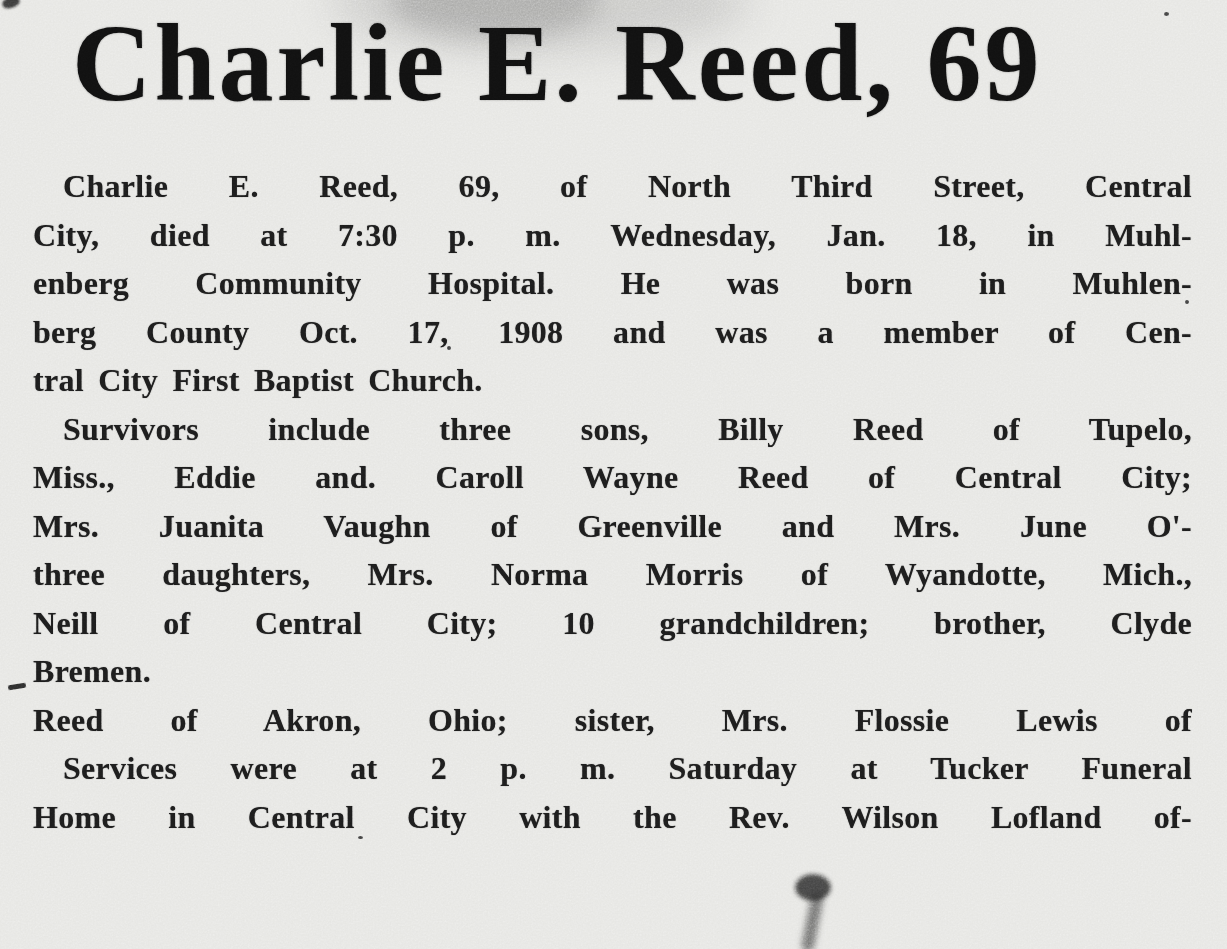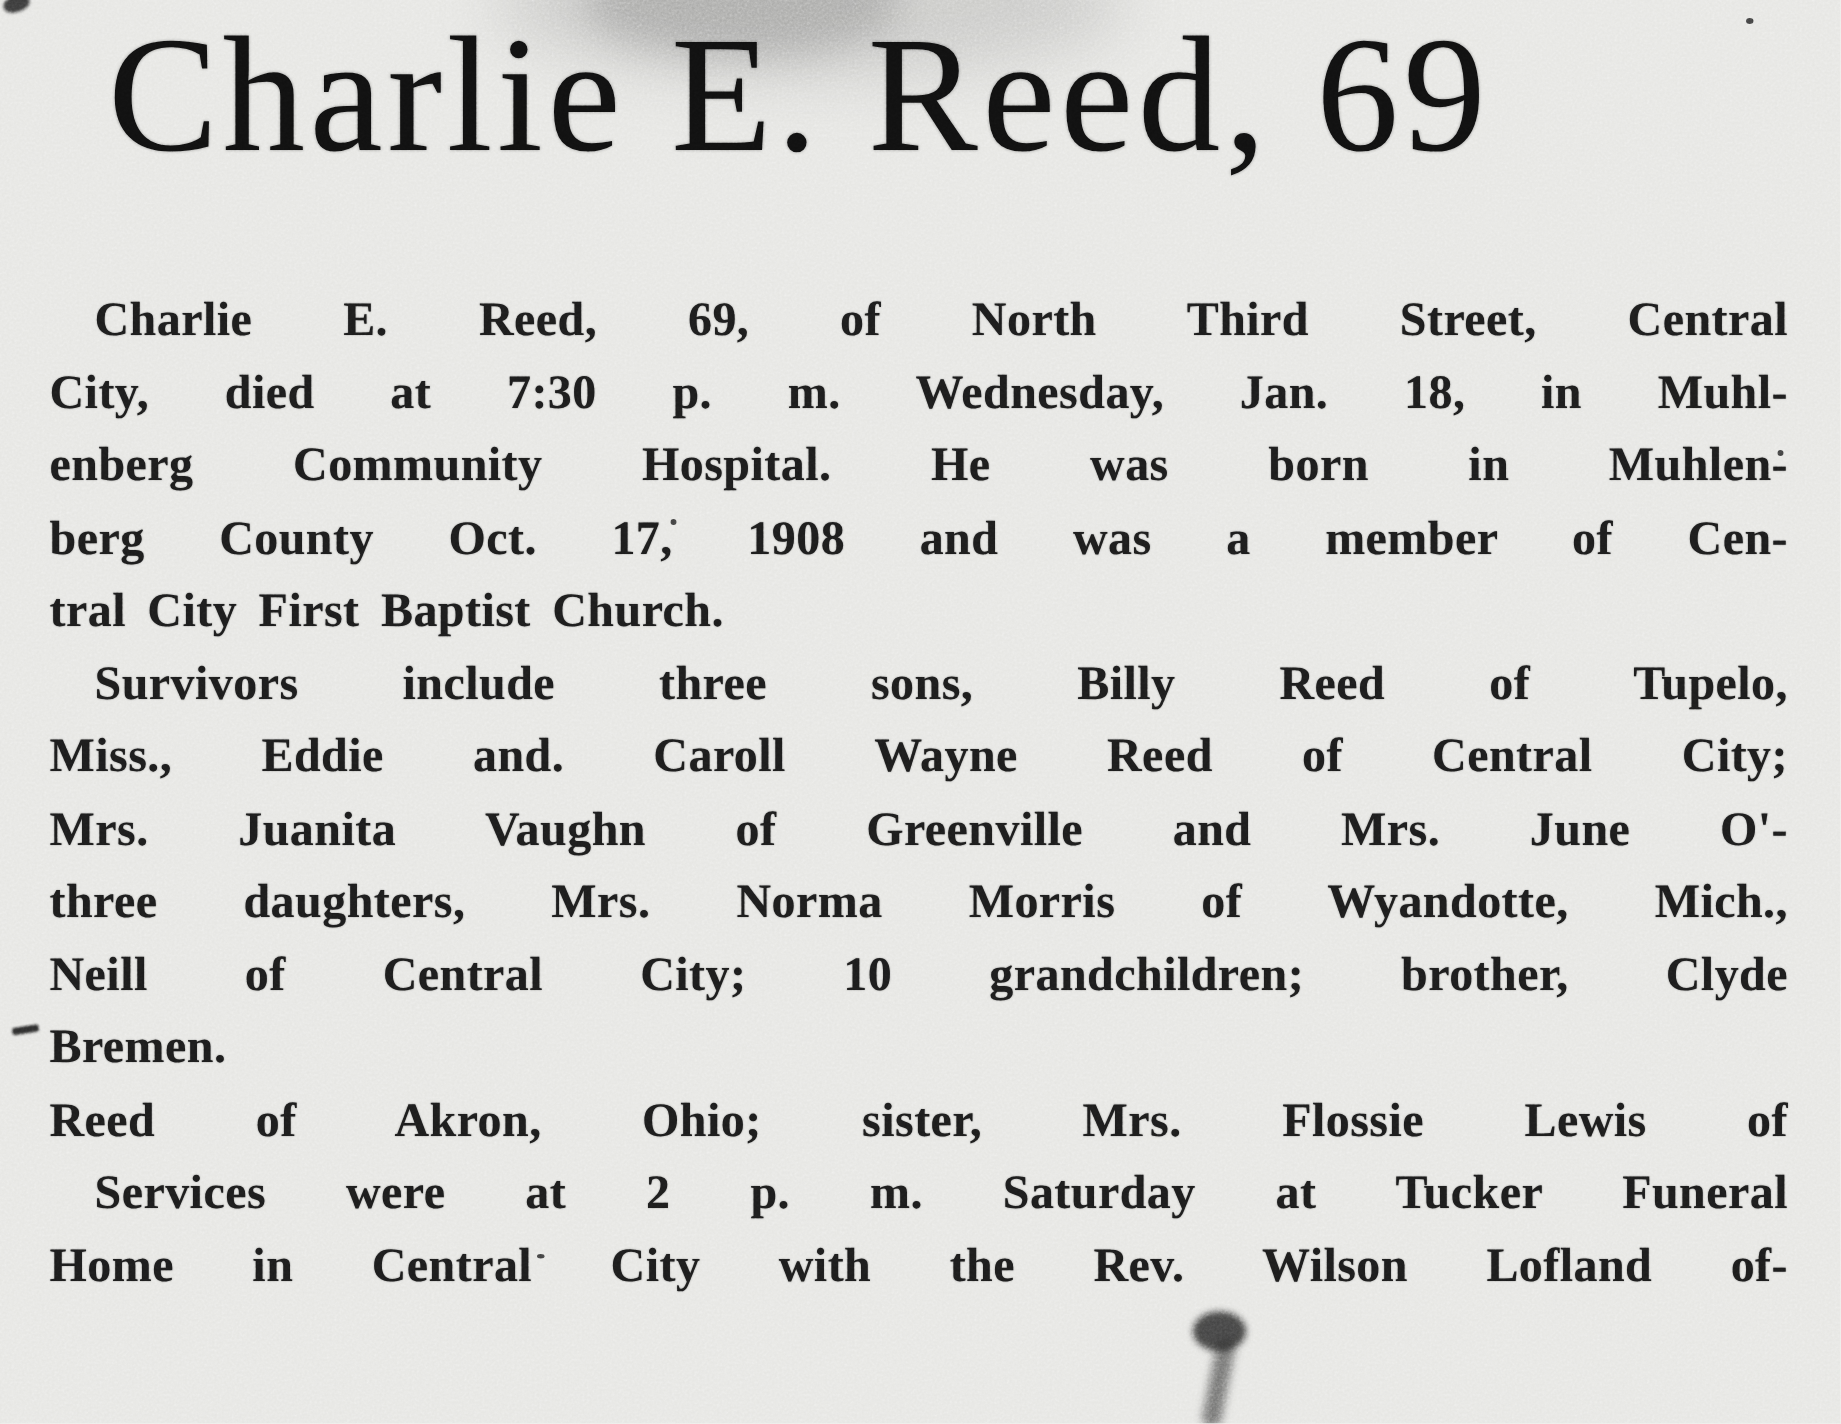--- a/index.html
+++ b/index.html
@@ -21,31 +21,31 @@
     pointer-events:none;
     mix-blend-mode:overlay;
     opacity:.55;
   }
   
   .headline{
     position:absolute;
     left:72px;top:8px;
     margin:0;
     font-size:110px;
-    font-weight:400;
+    font-weight:700;
     line-height:1;
     letter-spacing:3px;
     color:#101010;
     text-shadow:0 0 2px rgba(16,16,16,.45);
     white-space:nowrap;
   }
   
   .article{
     position:absolute;
-    left:33px;top:188px;
+    left:33px;top:162px;
     width:1159px;
     color:#1b1b1b;
     font-size:32px;
     font-weight:700;
     letter-spacing:.3px;
     text-shadow:0 0 1px rgba(27,27,27,.65);
   }
   .para{margin:0;}
   .line{
     height:48.5px;

